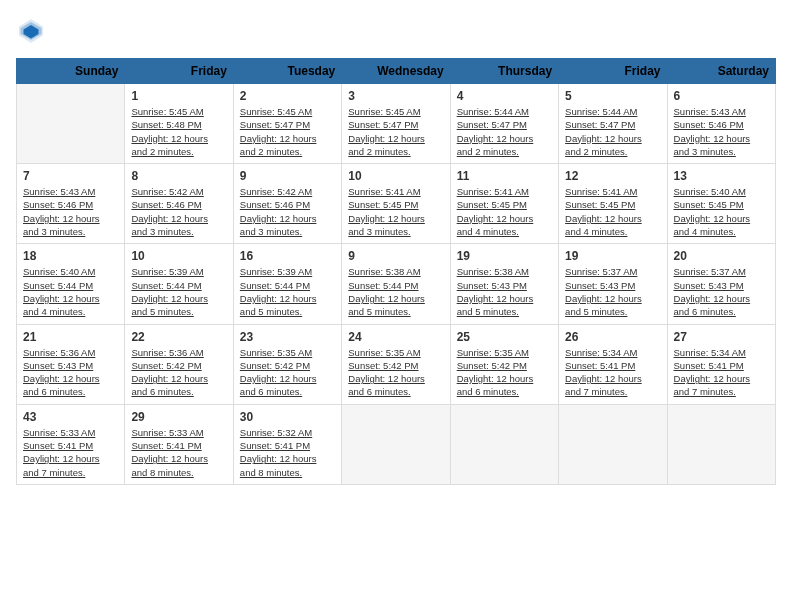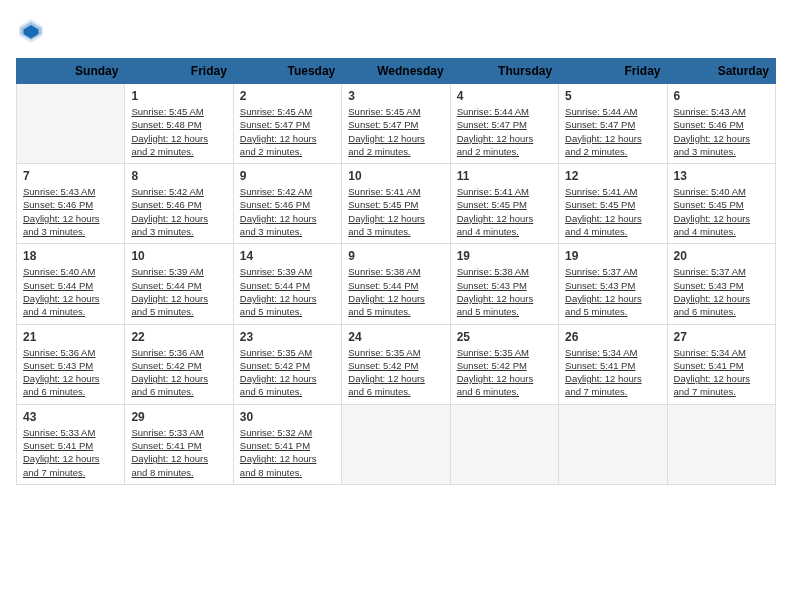--- a/index.html
+++ b/index.html
@@ -233,21 +233,21 @@
 and 4 minutes.</div>
         </td>
         <td>
           <span class="day-number">10</span>
           <div class="day-info" style="white-space: pre-line;">Sunrise: 5:39 AM
 Sunset: 5:44 PM
 Daylight: 12 hours
 and 5 minutes.</div>
         </td>
         <td>
-          <span class="day-number">14</span>
+          <span class="day-number">16</span>
           <div class="day-info" style="white-space: pre-line;">Sunrise: 5:39 AM
 Sunset: 5:44 PM
 Daylight: 12 hours
 and 5 minutes.</div>
         </td>
         <td>
           <span class="day-number">9</span>
           <div class="day-info" style="white-space: pre-line;">Sunrise: 5:38 AM
 Sunset: 5:44 PM
 Daylight: 12 hours

